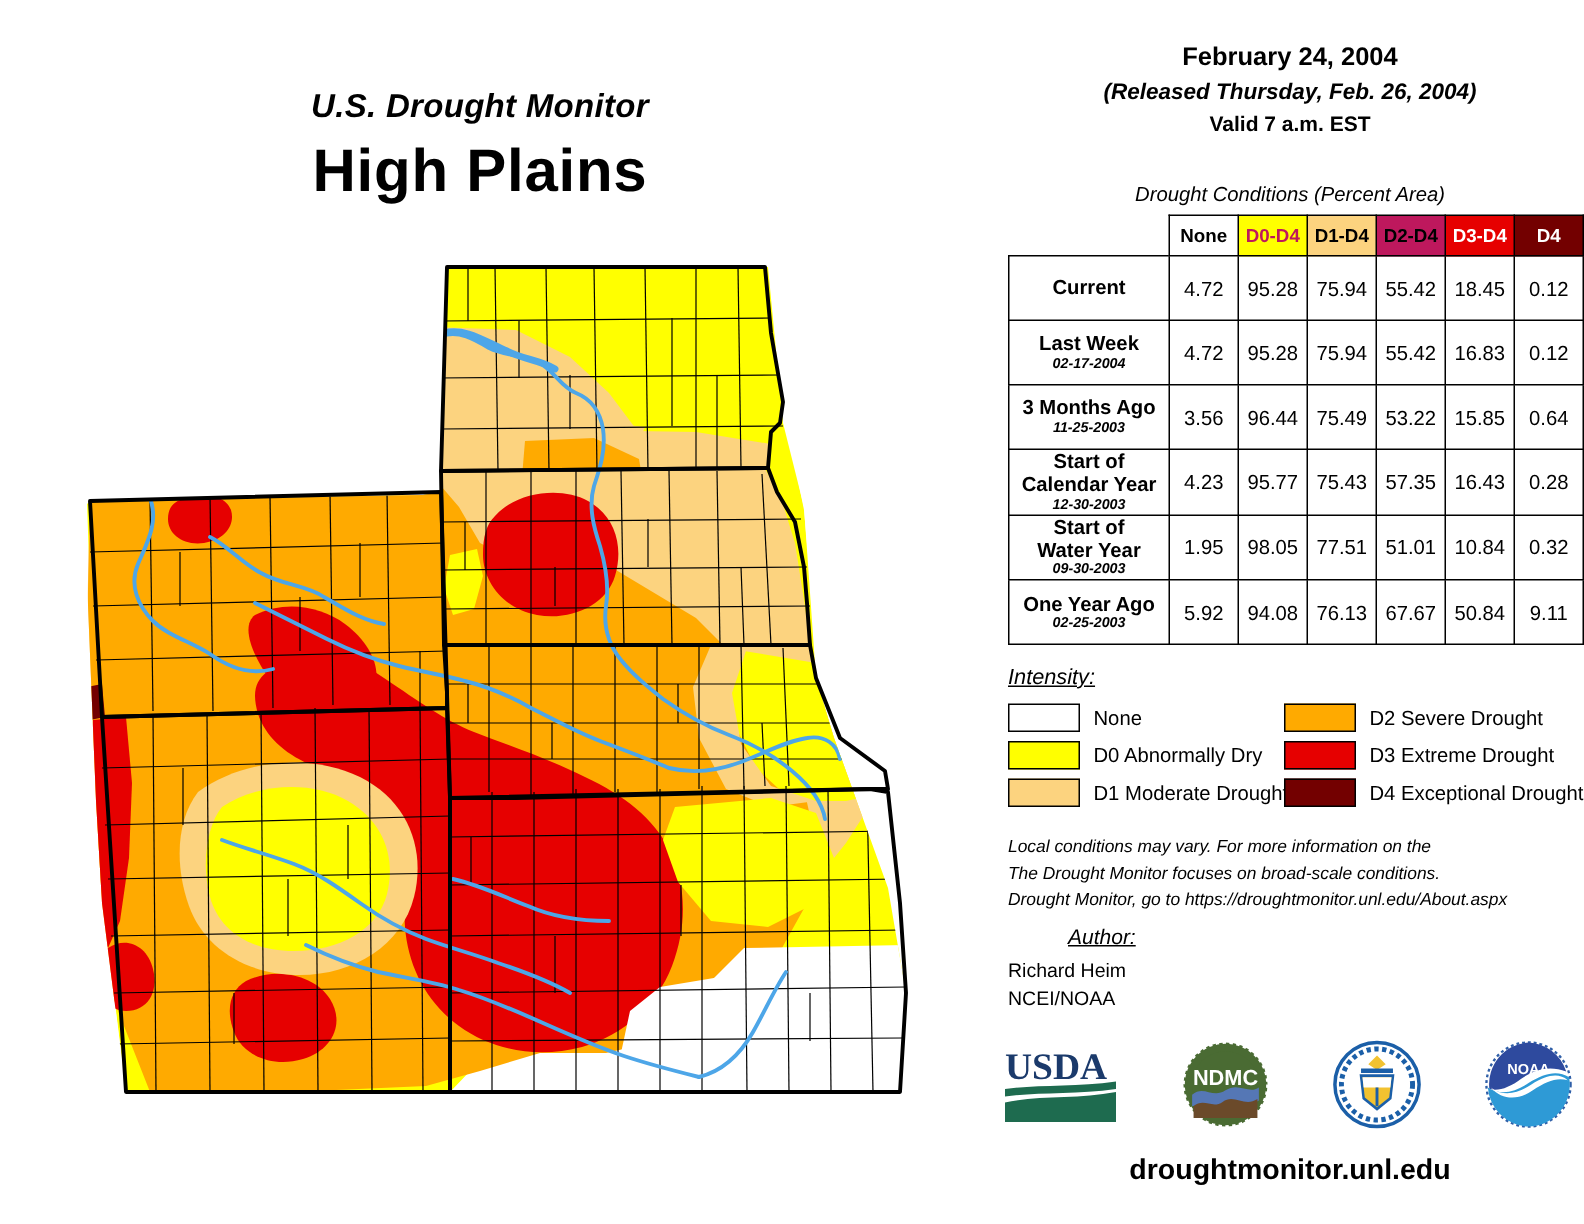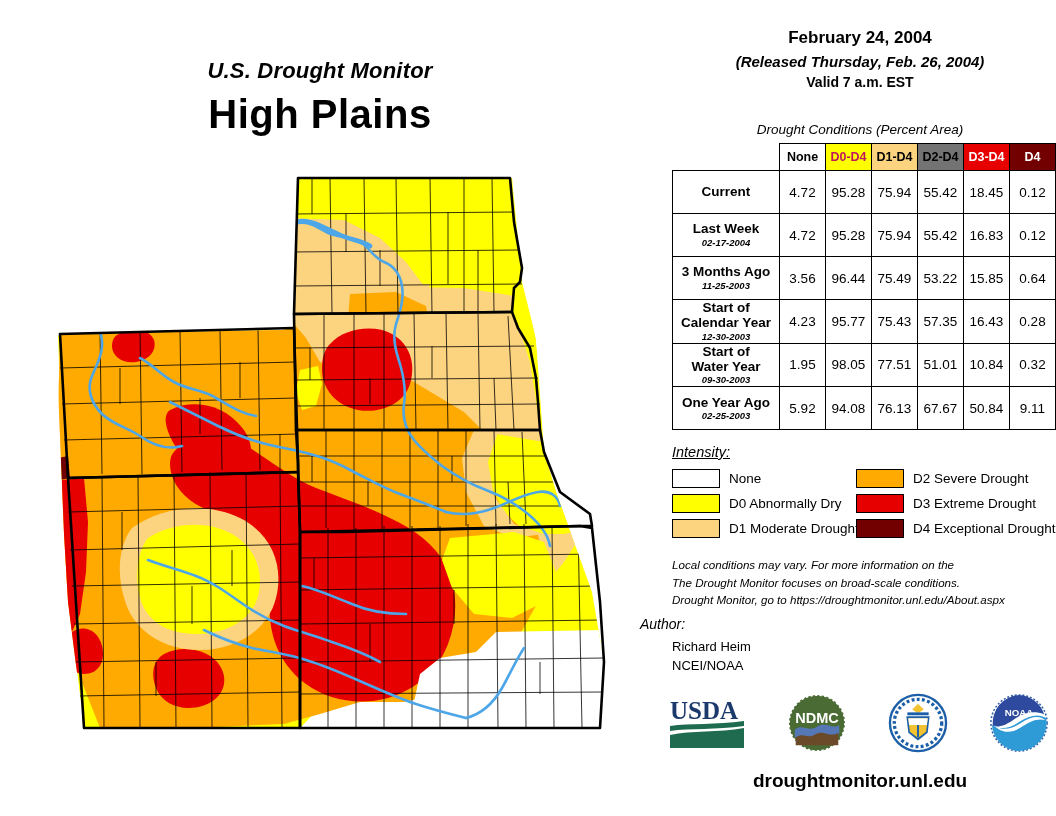--- a/index.html
+++ b/index.html
@@ -26,39 +26,39 @@
               vertical-align:middle;padding:0;}
   #cond-table thead th{height:26px;font-weight:bold;font-size:12.5px;}
   #cond-table thead th.corner{border:none;}
   #cond-table tbody td{height:42px;font-size:13.5px;}
   .rowlab{width:106px;font-weight:bold;font-size:12.5px;line-height:1.14;}
   .rowlab .sub{display:block;font-size:9.5px;font-style:italic;font-weight:bold;margin-top:1px;}
   .vcol{width:45px;}
   .hd-none{background:#ffffff;color:#000;}
   .hd-d0{background:#ffff00;color:#be185d;}
   .hd-d1{background:#fcd37f;color:#000;}
-  .hd-d2{background:#737373;color:#000;}
+  .hd-d2{background:#be185d;color:#000;}
   .hd-d3{background:#e60000;color:#ffffff;}
   .hd-d4{background:#730000;color:#ffffff;}
 
   
   #intensity-head{position:absolute;left:672px;top:444px;font-size:14.5px;
                   font-style:italic;text-decoration:underline;}
   #legend{position:absolute;left:672px;top:466px;width:376px;
           display:grid;grid-template-columns:184px 192px;
           grid-auto-rows:25px;align-items:center;}
   .leg-item{display:flex;align-items:center;gap:9px;}
   .swatch{width:46px;height:17px;border:1.3px solid #000;flex:0 0 auto;}
   .leg-label{font-size:13.5px;white-space:nowrap;}
 
   
   #disclaimer{position:absolute;left:672px;top:556px;width:382px;
               font-size:11.6px;font-style:italic;line-height:1.52;}
-  #author-head{position:absolute;left:640px;top:616px;font-size:14px;
-               font-style:italic;}
+  #author-head{position:absolute;left:712px;top:616px;font-size:14px;
+               font-style:italic;text-decoration:underline;}
   #author-lines{position:absolute;left:672px;top:637px;font-size:13px;line-height:1.48;}
 
   
   #logos{position:absolute;left:668px;top:692px;width:382px;height:66px;
          display:flex;align-items:center;justify-content:space-between;}
   #site-url{position:absolute;left:672px;top:770px;width:376px;text-align:center;
             font-size:19px;font-weight:bold;}
 
   
   #map-wrap{position:absolute;left:44px;top:162px;width:600px;height:610px;}

